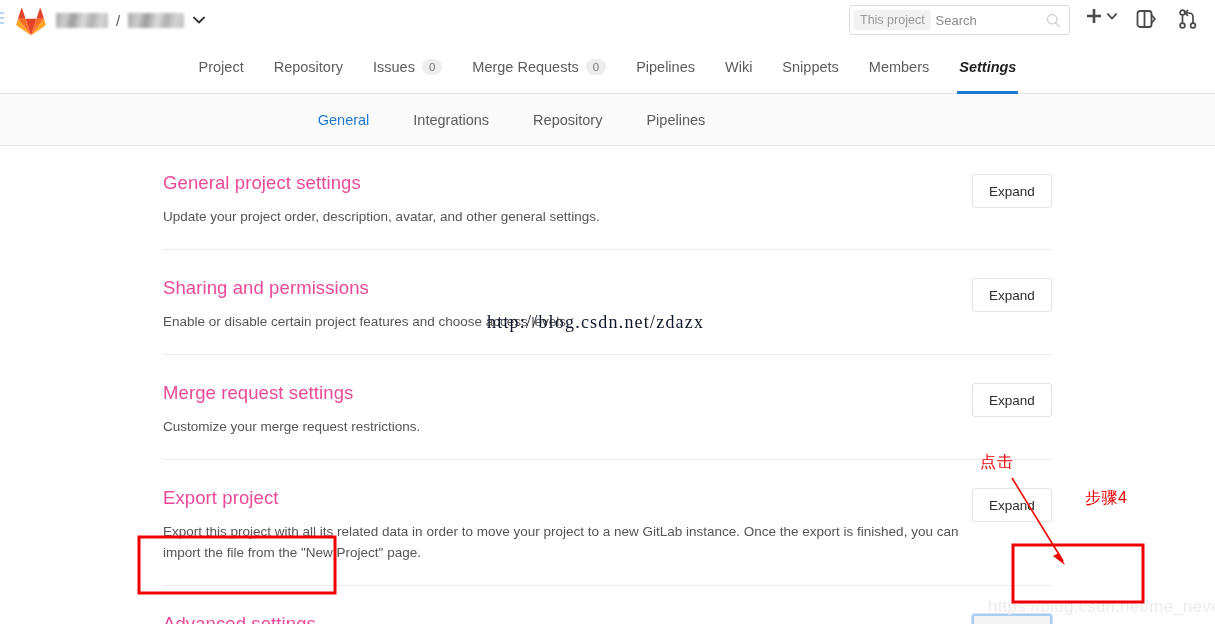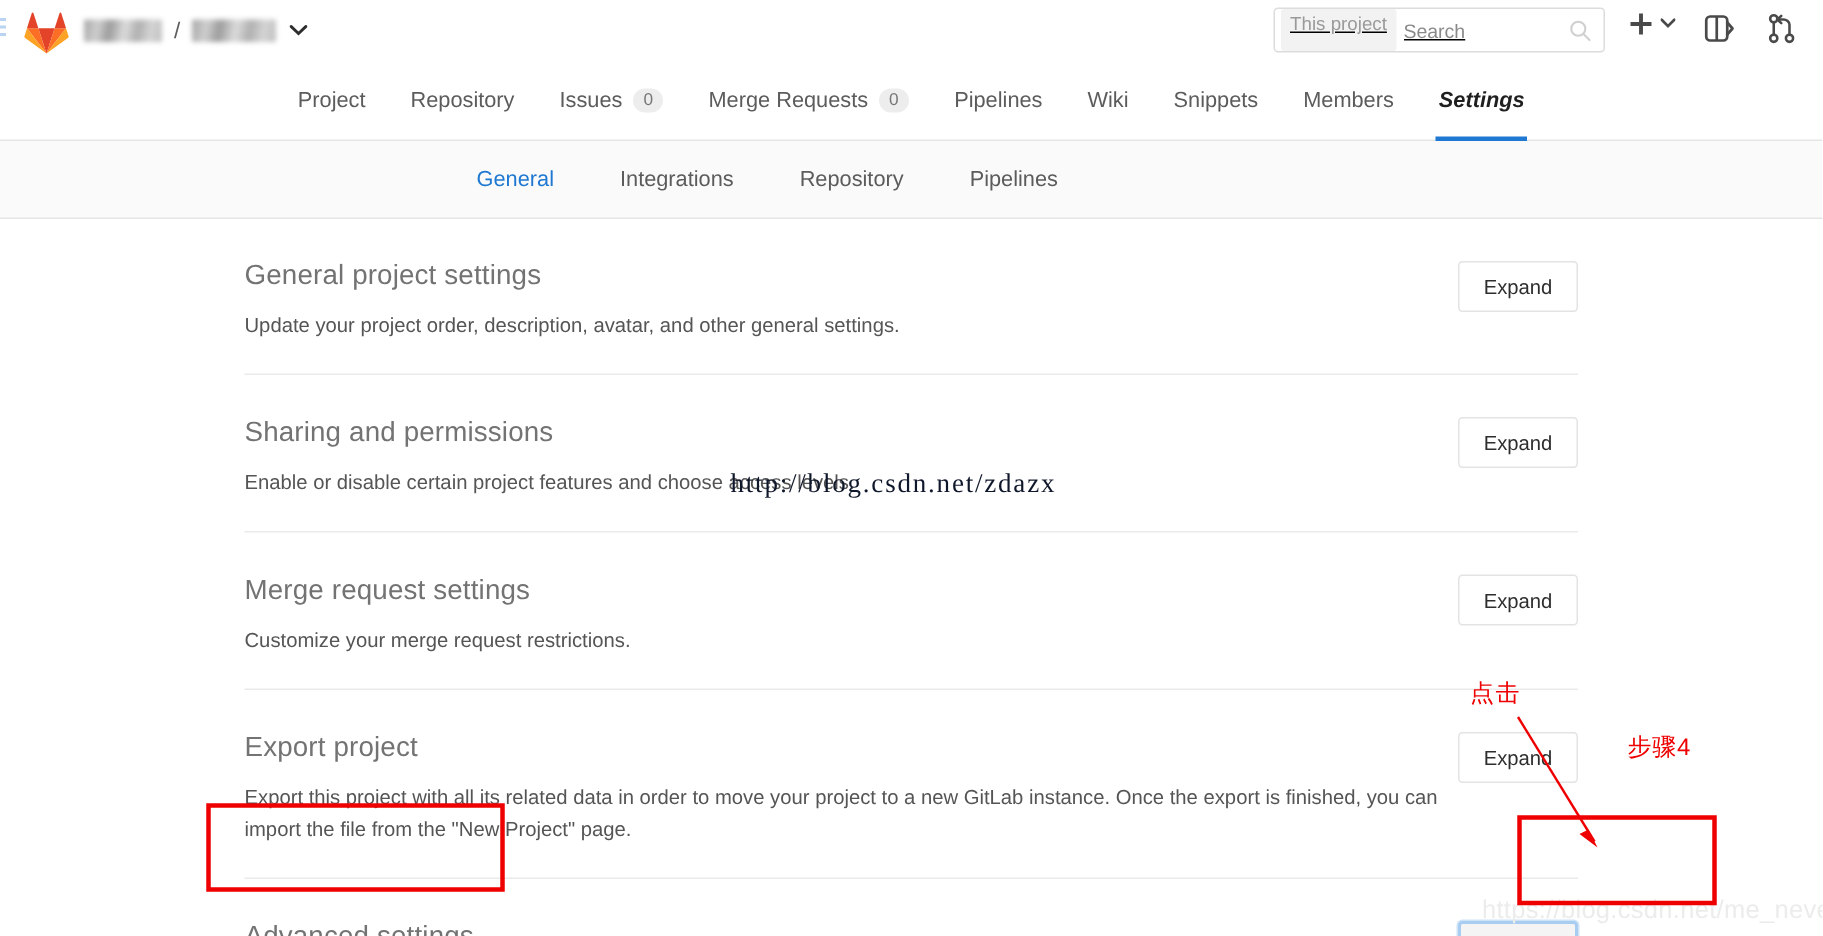--- a/index.html
+++ b/index.html
@@ -38,21 +38,21 @@
   }
   .blur-a { width: 52px; }
   .blur-b { width: 56px; }
   .bc-sep { color: #5c5c5c; font-size: 15px; margin: 0 8px; font-weight: 300; }
   .bc-caret { margin-left: 9px; color: #2e2e2e; font-size: 12px; line-height: 1; }
 
   .search-wrap {
     position: absolute; right: 145px; top: 5px;
     width: 221px; height: 30px;
     border: 1px solid #dcdcdc; border-radius: 3px; background: #fff;
-    display: flex; padding: 0 0 0 0; text-decoration: underline;
+    display: flex; align-items: center; padding: 0 0 0 0;
   }
   .scope-badge {
     margin-left: 4px; background: #f2f2f2; color: #9a9a9a;
     font-size: 12.5px; padding: 3px 6px; border-radius: 2px; white-space: nowrap;
   }
   .search-input {
     border: 0; outline: 0; background: transparent;
     font-family: "Liberation Sans", sans-serif; font-size: 13px;
     color: #555; margin-left: 5px; width: 112px; padding: 0;
   }
@@ -97,21 +97,21 @@
   .sub-item {
     padding: 0 14px; font-size: 14.5px; color: #5c5c5c; text-decoration: none; white-space: nowrap;
   }
   .sub-item.active { color: #1f78d1; }
 
   
   .content { position: absolute; top: 146px; left: 0; width: 1215px; }
   .section { position: relative; padding: 30px 0 22px 0; margin: 0 163px; }
   .section + .section { border-top: 1px solid #eaeaea; }
   .sec-title {
-    font-size: 18.5px; color: #737373; font-weight: 400; letter-spacing: .1px;
+    font-size: 18.5px; color: #ec4899; font-weight: 400; letter-spacing: .1px;
     margin-bottom: 12px;
   }
   .sec-desc {
     font-size: 13.5px; color: #555; line-height: 21px; max-width: 828px;
   }
   .expand-btn {
     position: absolute; right: 0; top: 28px;
     width: 80px; height: 34px; background: #fff;
     border: 1px solid #e3e3e3; border-radius: 3px;
     color: #2e2e2e; font-size: 13.5px; font-family: "Liberation Sans", sans-serif;

